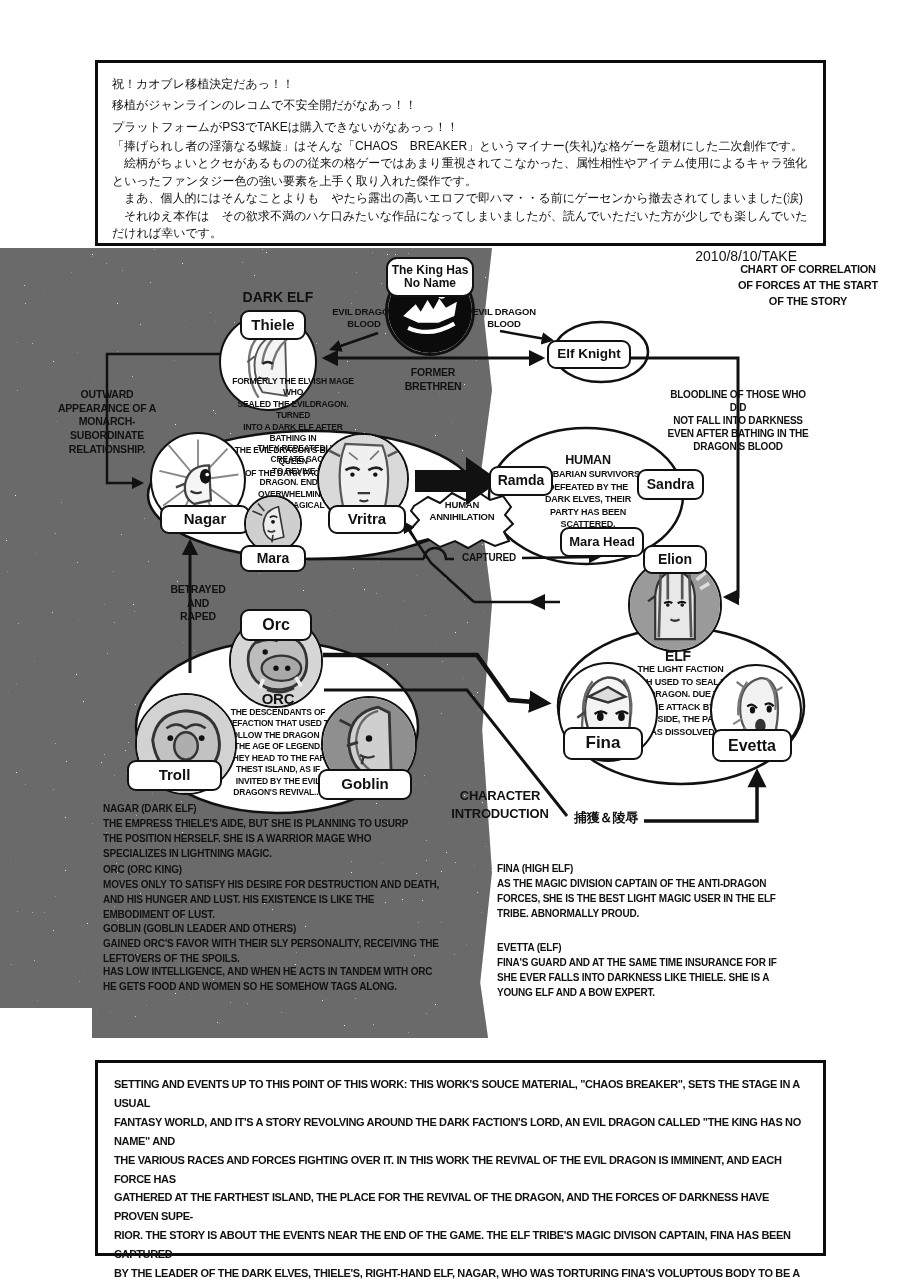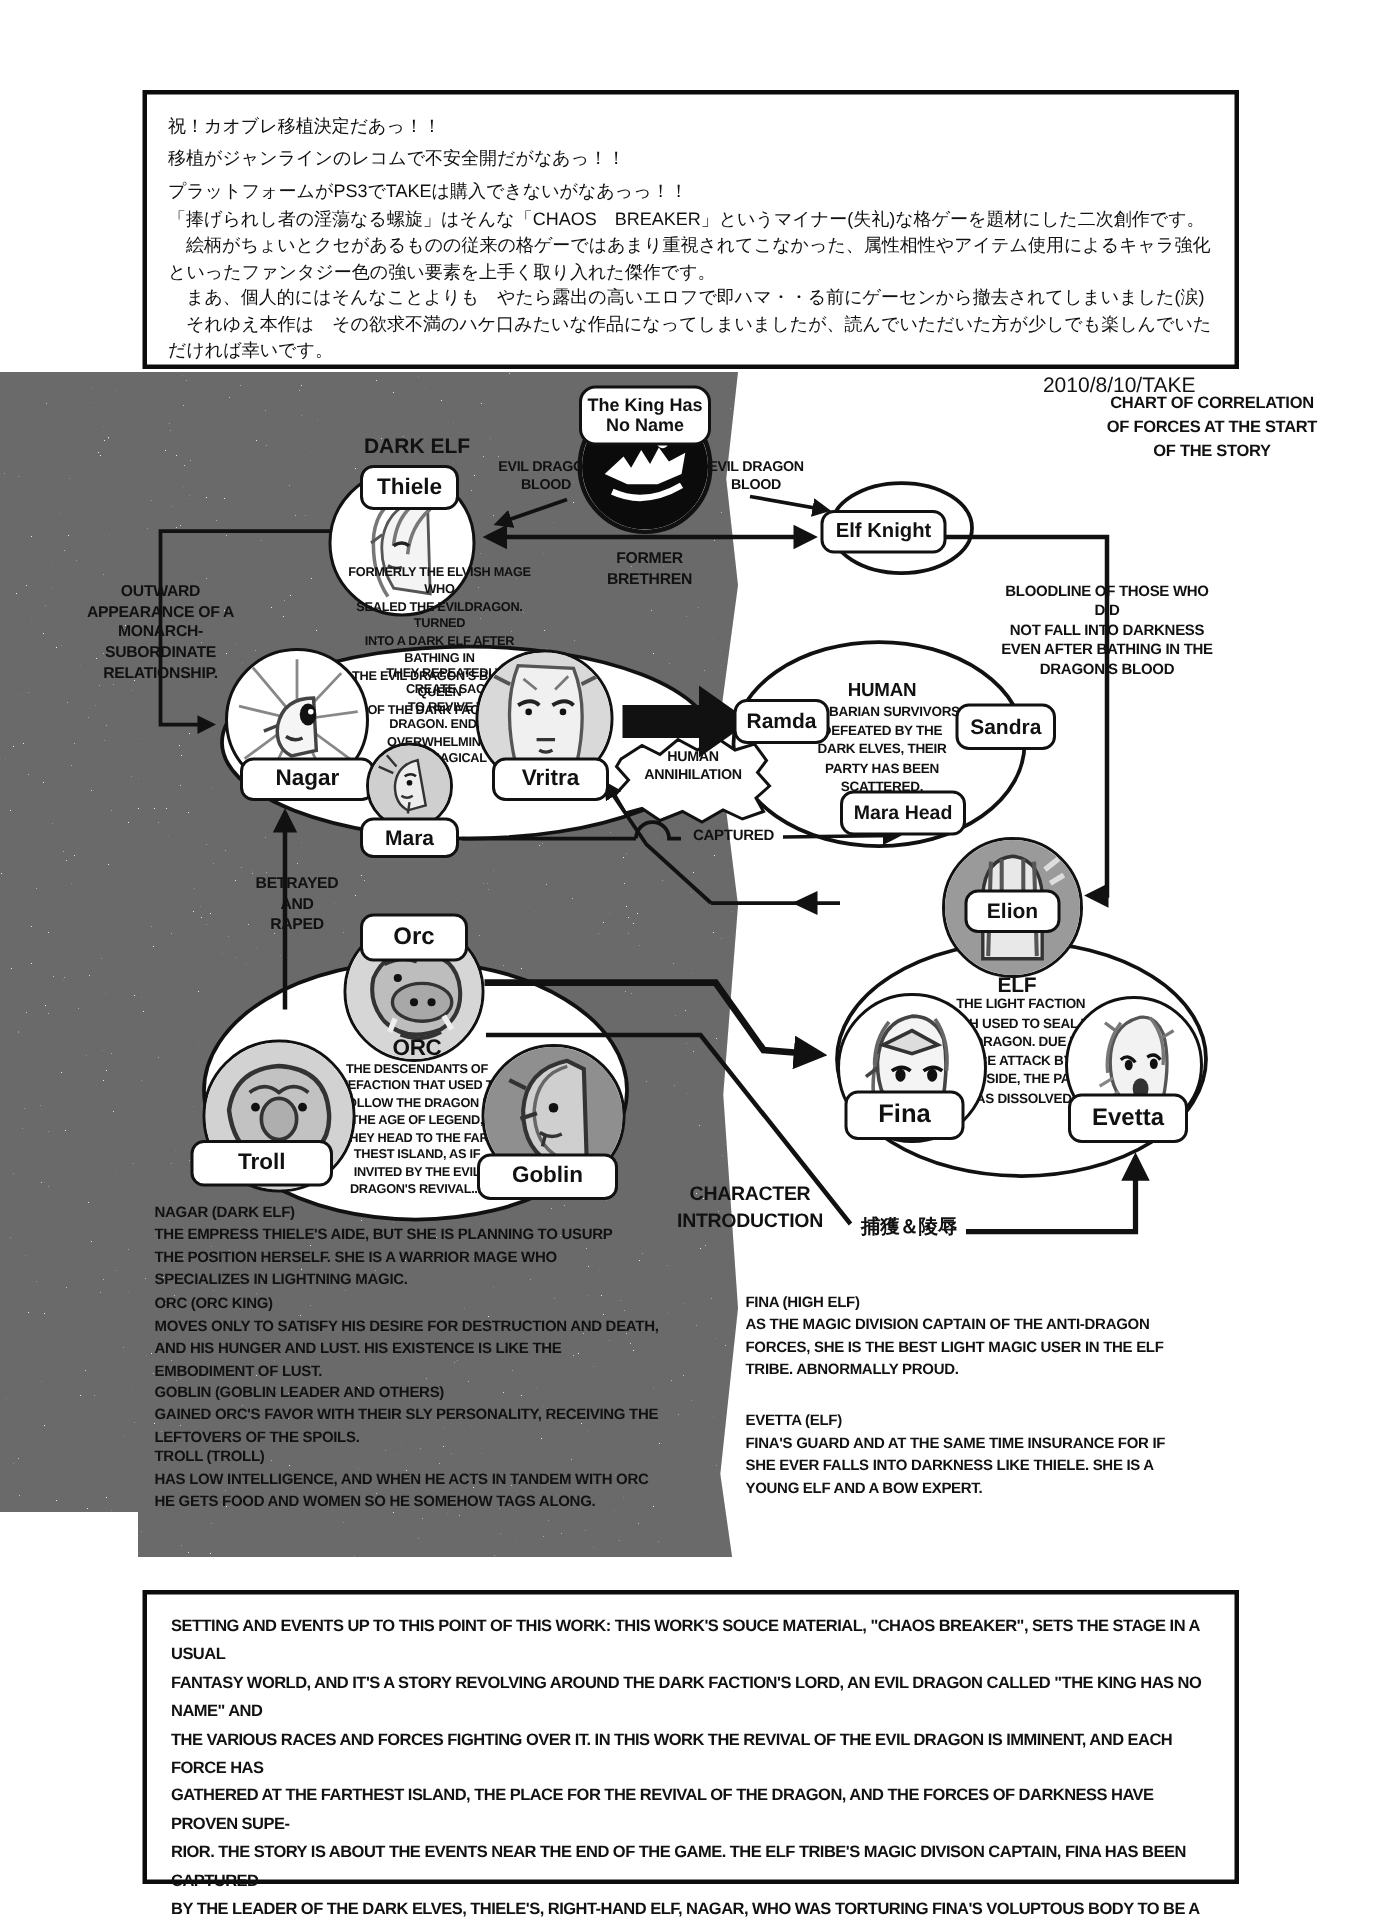--- a/index.html
+++ b/index.html
@@ -215,21 +215,21 @@
       <path d="M50 12 Q30 14 28 40 L28 88 L72 88 L72 40 Q70 14 50 12 Z" fill="#e8e8e8" stroke="#333" stroke-width="2.5"></path>
       <path d="M34 16 L32 86 M66 16 L68 86 M42 14 L42 44 M58 14 L58 44" stroke="#555" stroke-width="3" fill="none"></path>
       <path d="M38 48 q5 -3 9 0 M53 48 q5 -3 9 0" stroke="#111" stroke-width="2.5" fill="none"></path>
       <circle cx="42" cy="50" r="2" fill="#111"></circle>
         <circle cx="58" cy="50" r="2" fill="#111"></circle>
       <path d="M45 66 q5 3 10 0" stroke="#333" stroke-width="2.5" fill="none"></path>
       <path d="M28 40 L20 46" stroke="#333" stroke-width="2.5" fill="none"></path>
       <path d="M74 22 L84 14 M78 32 L88 26" stroke="#ddd" stroke-width="4" fill="none"></path>
     </svg>
   </div>
-  <div class="nbox" style="left:643px;top:545px;width:64px;height:29px;font-size:14px;margin-top:48px;">Elion</div>
+  <div class="nbox" style="left:643px;top:545px;width:64px;height:29px;font-size:14px;">Elion</div>
 
   <div class="por" style="left:229px;top:614px;width:94px;height:94px;">
     <svg viewBox="0 0 100 100">
       <rect width="100" height="100" fill="#d6d6d6"></rect>
       <path d="M20 40 Q30 18 54 20 Q82 24 84 48 Q86 68 70 78 Q44 88 28 72 Q16 58 20 40 Z" fill="#bdbdbd" stroke="#333" stroke-width="3"></path>
       <ellipse cx="56" cy="58" rx="22" ry="14" fill="#a8a8a8" stroke="#333" stroke-width="2.5"></ellipse>
       <circle cx="50" cy="58" r="3" fill="#111"></circle>
         <circle cx="63" cy="58" r="3" fill="#111"></circle>
       <path d="M36 70 L32 80 M72 68 L78 78" stroke="#eee" stroke-width="4" fill="none"></path>
       <circle cx="38" cy="40" r="3" fill="#111"></circle>
@@ -321,21 +321,20 @@
     <div class="pre">MOVES ONLY TO SATISFY HIS DESIRE FOR DESTRUCTION AND DEATH,
 AND HIS HUNGER AND LUST. HIS EXISTENCE IS LIKE THE
 EMBODIMENT OF LUST.</div>
   </div>
   <div class="colL" style="top:921px;">
     <div>GOBLIN (GOBLIN LEADER AND OTHERS)</div>
     <div class="pre">GAINED ORC'S FAVOR WITH THEIR SLY PERSONALITY, RECEIVING THE
 LEFTOVERS OF THE SPOILS.</div>
   </div>
   <div class="colL" style="top:964px;">
-    <div>TROLL (TROLL)</div>
     <div class="pre">HAS LOW INTELLIGENCE, AND WHEN HE ACTS IN TANDEM WITH ORC
 HE GETS FOOD AND WOMEN SO HE SOMEHOW TAGS ALONG.</div>
   </div>
   <div class="colR" style="top:861px;">
     <div>FINA (HIGH ELF)</div>
     <div class="pre">AS THE MAGIC DIVISION CAPTAIN OF THE ANTI-DRAGON
 FORCES, SHE IS THE BEST LIGHT MAGIC USER IN THE ELF
 TRIBE. ABNORMALLY PROUD.</div>
   </div>
   <div class="colR" style="top:924px;margin-top:16px;">

